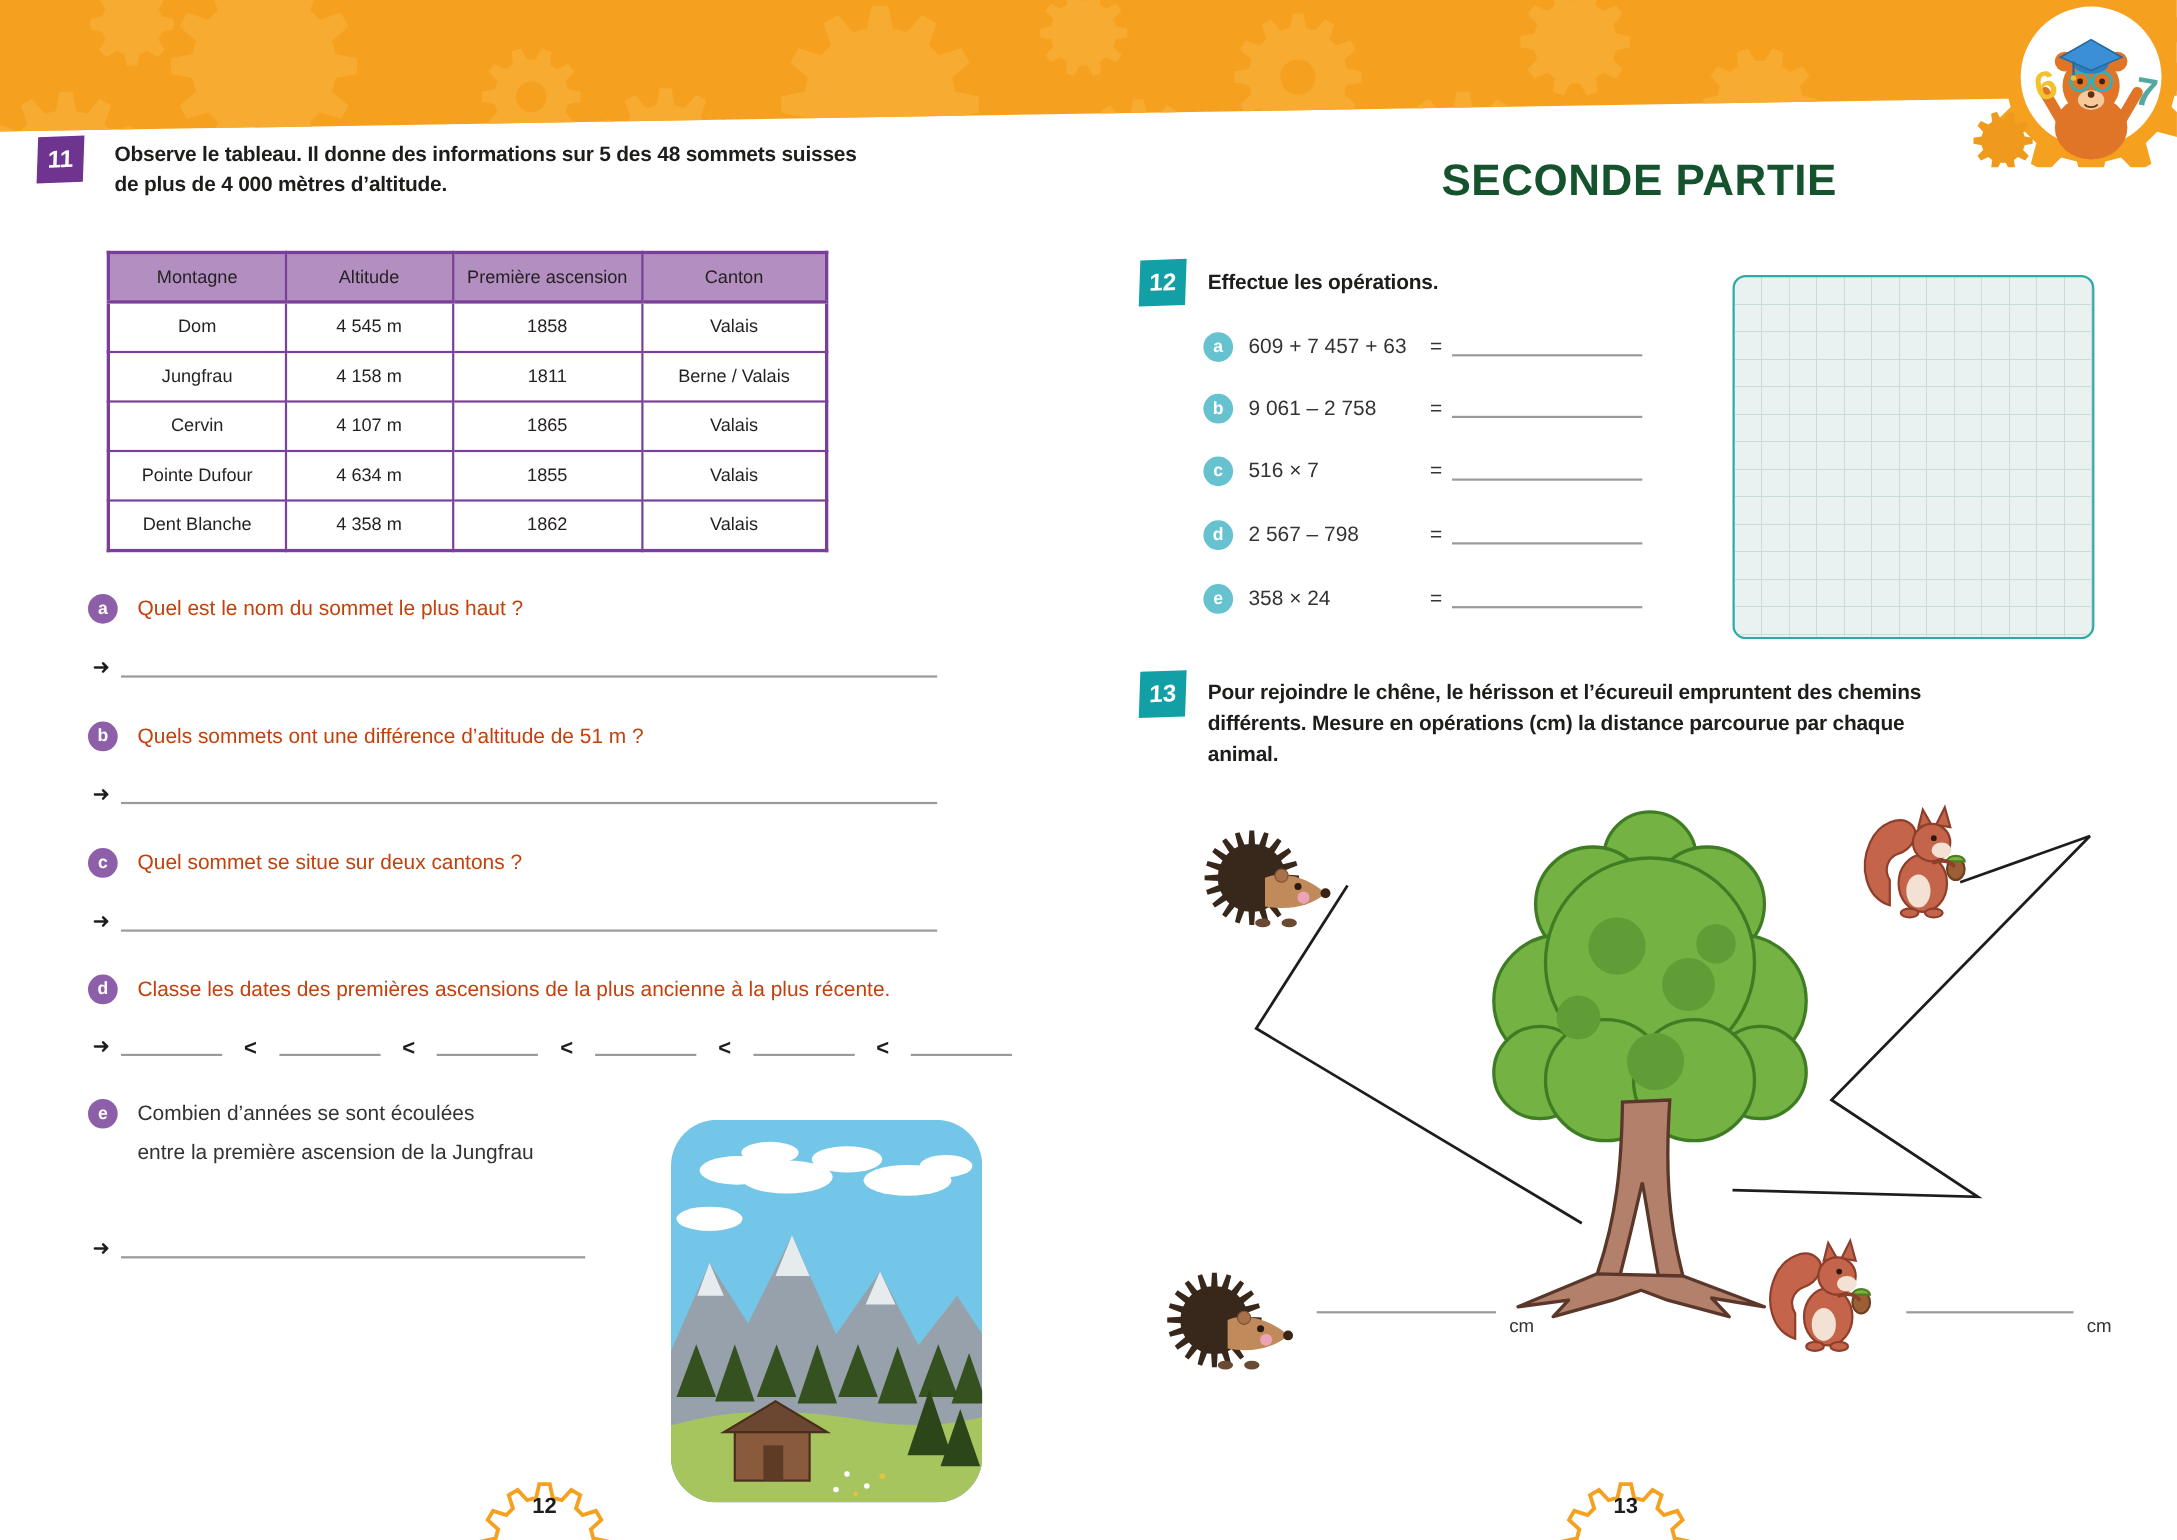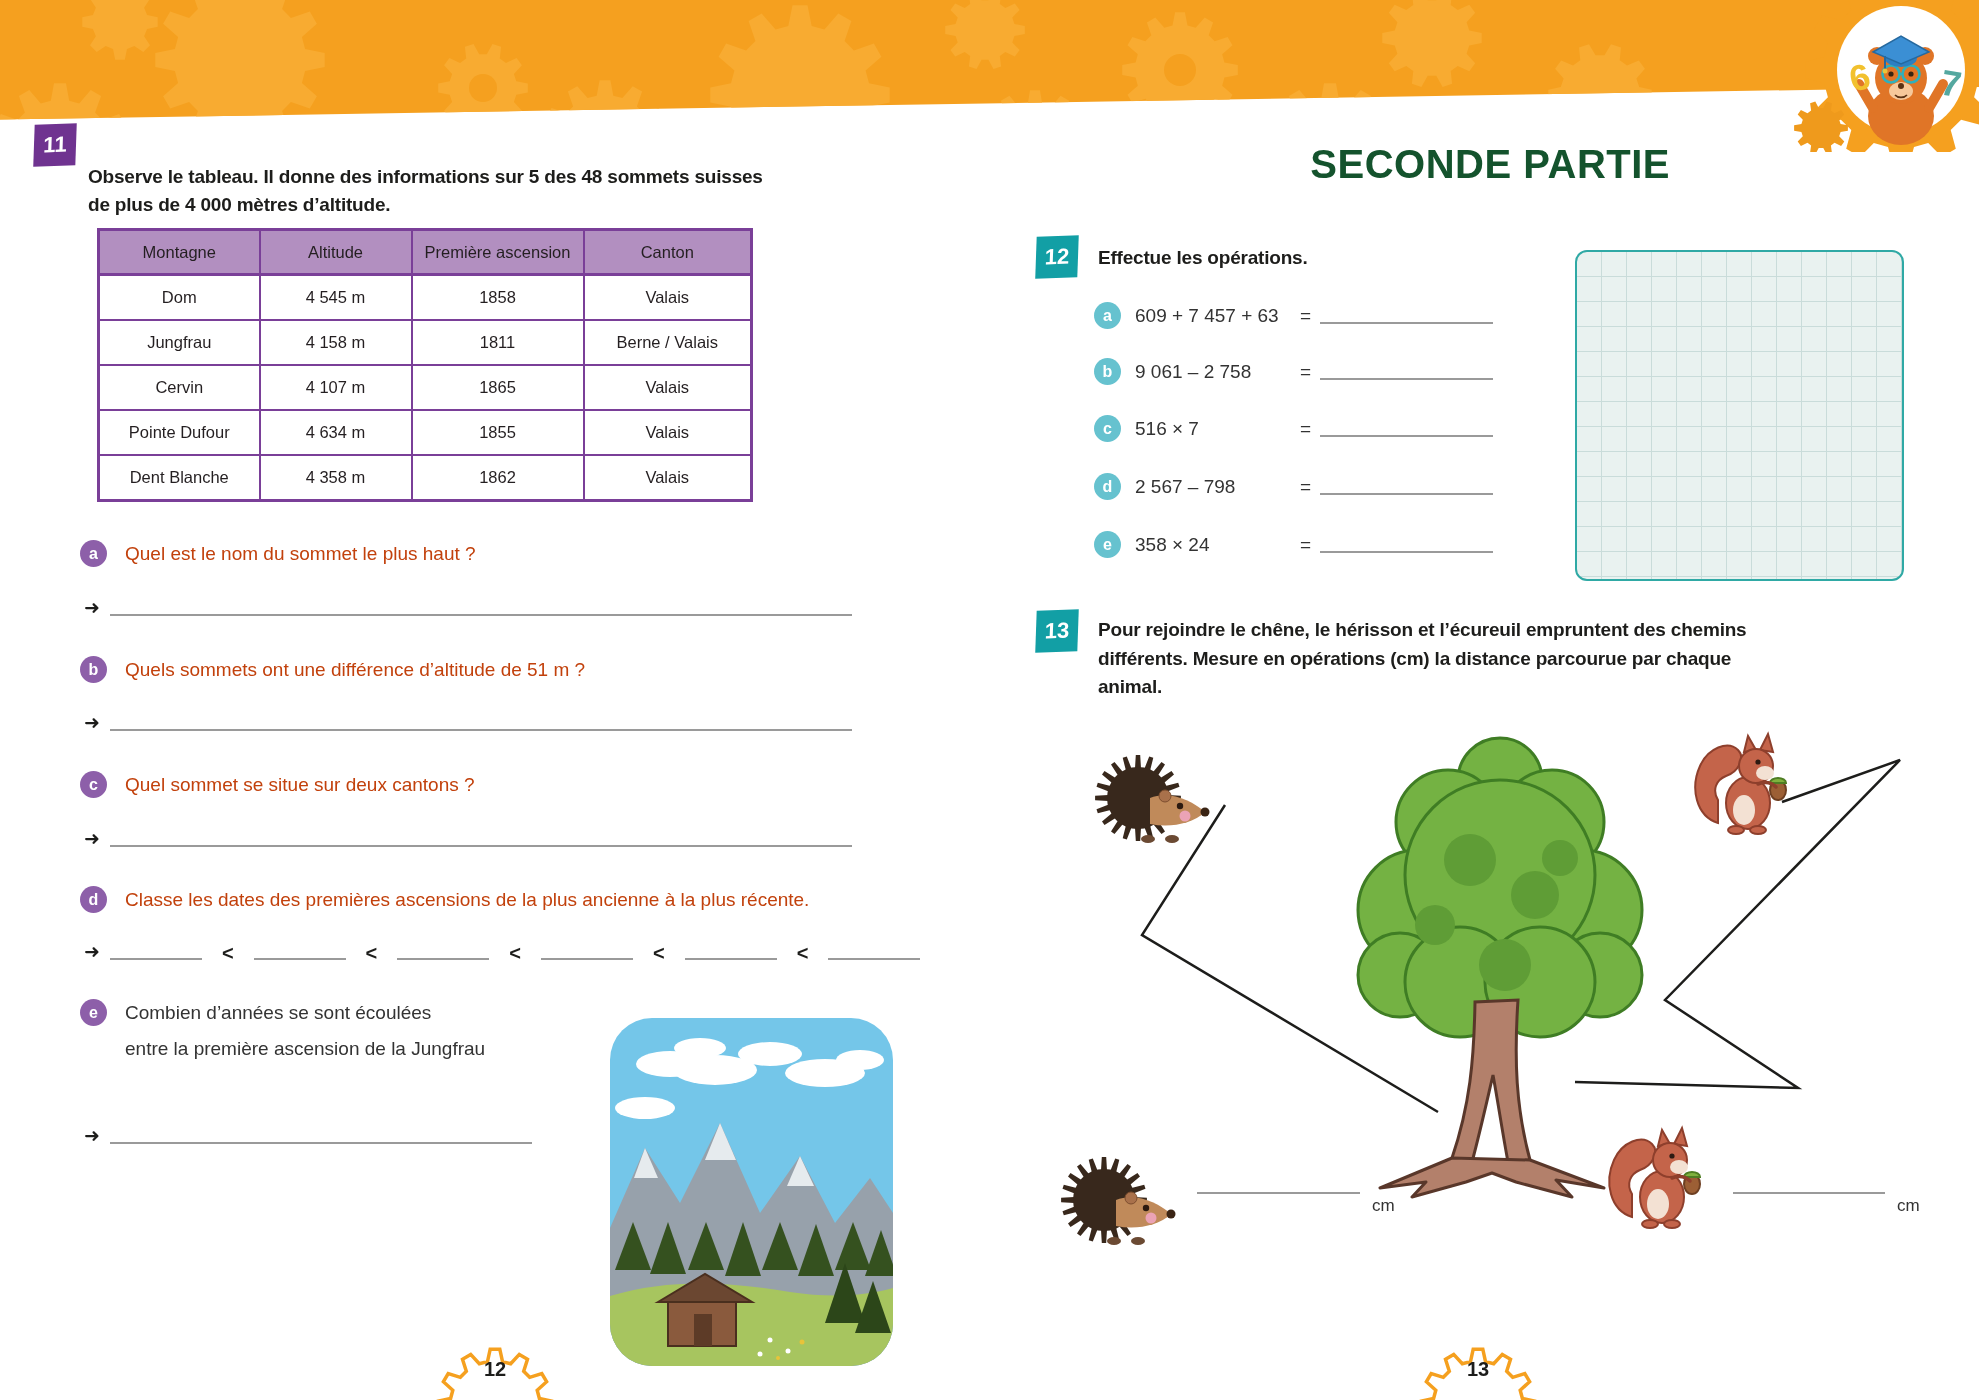--- a/index.html
+++ b/index.html
@@ -171,21 +171,21 @@
         <circle cx="96" cy="71" r="2.5" fill="#e8c33a"></circle>
       </g>
       <text x="64" y="92" font-size="36" font-weight="bold" fill="#f2c12e" transform="rotate(-14 64 92)">6</text>
       <text x="150" y="94" font-size="36" font-weight="bold" fill="#54a8a0" transform="rotate(10 150 94)">7</text>
     </g>
   </svg>
 
   <div class="numbox purple" style="left:34px;top:124px;">
     <span>11</span>
   </div>
-  <div class="statement" style="left:88px;top:127px;width:700px;margin-top:36px;">
+  <div class="statement" style="left:104px;top:127px;width:700px;">
     <div>Observe le tableau. Il donne des informations sur 5 des 48 sommets suisses</div>
     <div>de plus de 4 000 mètres d’altitude.</div>
   </div>
 
   <table class="mtable">
     <colgroup>
         <col style="width:161px">
         <col style="width:152px">
         <col style="width:172px">
         <col style="width:168px">

